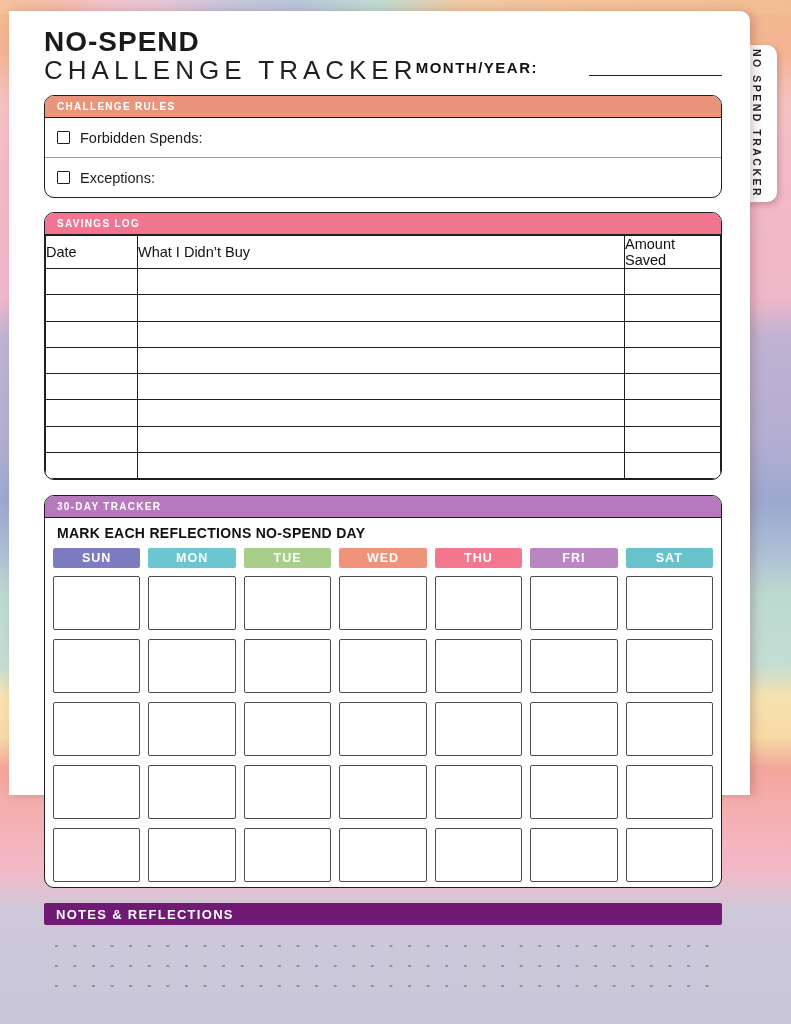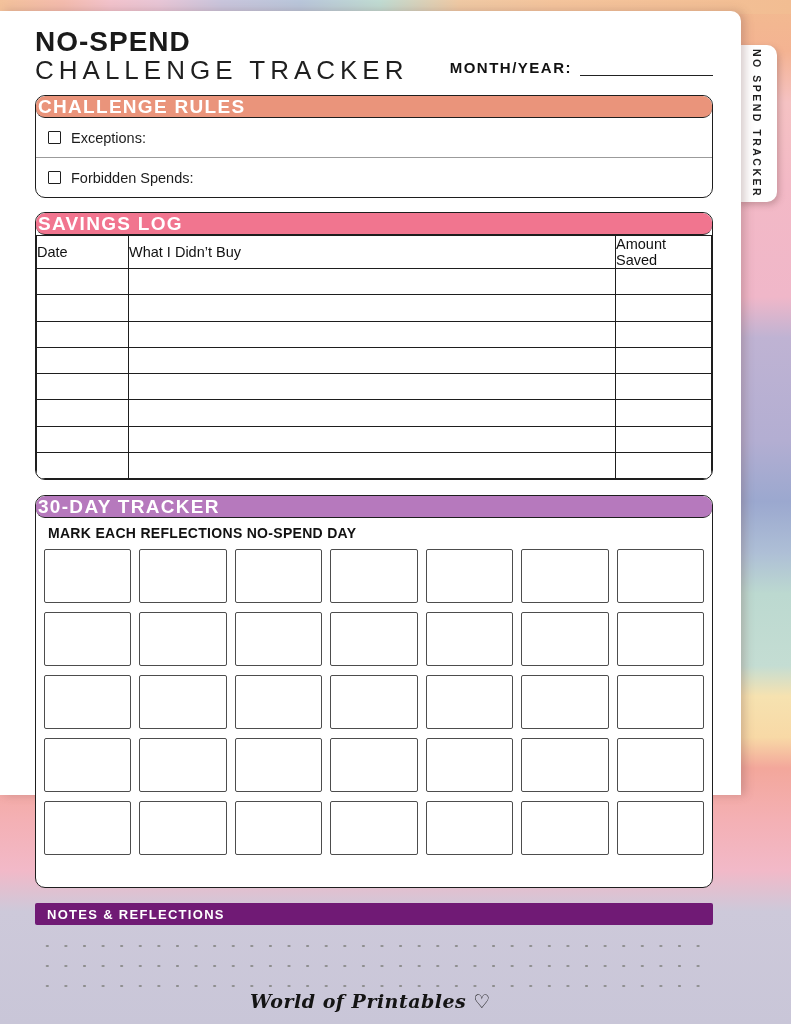--- a/index.html
+++ b/index.html
@@ -24,34 +24,34 @@
     position:absolute; left:737px; top:45px; width:40px; height:157px; z-index:1;
     background:#fff; border-radius:0 10px 10px 0;
     box-shadow:2px 3px 6px rgba(120,80,80,.35);
     display:flex; align-items:center; justify-content:center;
   }
   .side-tab span {
     writing-mode:vertical-rl; font-size:10.5px; font-weight:700;
     letter-spacing:2.5px; color:#1e1e1e; white-space:nowrap;
   }
   .page {
-    position:absolute; left:0; top:11px; width:741px; height:784px; z-index:2;
+    position:absolute; left:9px; top:11px; width:741px; height:784px; z-index:2;
     background:#fff; border-top-right-radius:10px;
     box-shadow:4px 0 10px rgba(110,70,70,.28);
   }
   
   .title1 { position:absolute; left:35px; top:15px; font-size:28px; font-weight:800; letter-spacing:1px; color:#1a1a1a; }
   .title2 { position:absolute; left:35px; top:44px; font-size:26px; font-weight:400; letter-spacing:5px; color:#1f1f1f; }
-  .month-year { position:absolute; right:28px; top:48px; display:flex; align-items:flex-end; }
+  .month-year { position:absolute; right:28px; top:48px; display:flex; align-items:flex-end;gap:43px; }
   .month-year .lbl { font-size:15px; font-weight:700; letter-spacing:1.5px; color:#111; }
   .month-year .line { width:133px; height:14px; border-bottom:1.6px solid #222; margin-left:8px; }
   
   .boxed { position:absolute; left:35px; width:678px; border:1.6px solid #1e1e1e; border-radius:10px; overflow:hidden; background:#fff; }
-  .bar { height:22px; display:flex; align-items:center; padding-left:2px;
-         color:#fff; font-size:19px; font-weight:700; letter-spacing:1.3px;border-radius:9px; }
+  .bar { height:22px; display:flex; align-items:center; padding-left:12px;
+         color:#fff; font-size:10px; font-weight:700; letter-spacing:1.3px; }
   .bar.edged { border-bottom:1.5px solid #1e1e1e; }
   
   .rules-box { top:84px; height:103px; display:flex; flex-direction:column; }
   .rule-row { flex:1; display:flex; align-items:center; }
   .rule-row + .rule-row { border-top:1px solid #9b9b9b; }
   .checkbox { width:13px; height:13px; border:1.7px solid #1e1e1e; border-radius:1px; margin:0 10px 0 12px; flex:none; background:#fff; }
   .rule-label { font-size:14.5px; color:#1c1c1c; }
   
   .savings-box { top:201px; height:268px; display:flex; flex-direction:column; }
   .savings-table { width:100%; flex:1; border-collapse:collapse; table-layout:fixed; }
@@ -96,25 +96,25 @@
   <div class="month-year">
     <span class="lbl">MONTH/YEAR:</span>
     <span class="line"></span>
   </div>
 
   <div class="boxed rules-box">
     <div class="bar edged" style="background-color: rgb(234, 148, 123);">CHALLENGE RULES</div>
     <div id="rules-rows" style="display:flex;flex-direction:column;flex:1;">
         <div class="rule-row">
           <span class="checkbox"></span>
-          <span class="rule-label">Exceptions:</span>
+          <span class="rule-label">Forbidden Spends:</span>
         </div>
         <div class="rule-row">
           <span class="checkbox"></span>
-          <span class="rule-label">Forbidden Spends:</span>
+          <span class="rule-label">Exceptions:</span>
         </div>
       </div>
   </div>
 
   <div class="boxed savings-box">
     <div class="bar edged" style="background-color: rgb(241, 117, 143);">SAVINGS LOG</div>
     <table class="savings-table">
       <colgroup>
           <col class="c-date">
           <col>
@@ -168,20 +168,29 @@
             <td></td>
             <td></td>
           </tr>
         </tbody>
     </table>
   </div>
 
   <div class="boxed tracker-box">
     <div class="bar edged" style="background-color: rgb(182, 121, 189);">30-DAY TRACKER</div>
     <div class="tracker-sub">MARK EACH REFLECTIONS NO-SPEND DAY</div>
+    <div class="weekday-row" id="weekday-row">
+        <div class="wd" style="background-color: rgb(125, 124, 192);">SUN</div>
+        <div class="wd" style="background-color: rgb(108, 198, 207);">MON</div>
+        <div class="wd" style="background-color: rgb(169, 206, 140);">TUE</div>
+        <div class="wd" style="background-color: rgb(240, 147, 122);">WED</div>
+        <div class="wd" style="background-color: rgb(242, 119, 143);">THU</div>
+        <div class="wd" style="background-color: rgb(185, 133, 195);">FRI</div>
+        <div class="wd" style="background-color: rgb(104, 194, 204);">SAT</div>
+      </div>
     <div class="tracker-grid" id="tracker-grid">
         <div class="day-cell"></div>
         <div class="day-cell"></div>
         <div class="day-cell"></div>
         <div class="day-cell"></div>
         <div class="day-cell"></div>
         <div class="day-cell"></div>
         <div class="day-cell"></div>
         <div class="day-cell"></div>
         <div class="day-cell"></div>
@@ -210,15 +219,14 @@
         <div class="day-cell"></div>
         <div class="day-cell"></div>
         <div class="day-cell"></div>
         <div class="day-cell"></div>
       </div>
   </div>
 
   <div class="notes-bar" style="background-color: #701a75;">NOTES &amp; REFLECTIONS</div>
   <div class="notes-dots"></div>
 
-  <div class="footer">World of Printables ♡</div>
 
 </div>
 
 </body></html>

